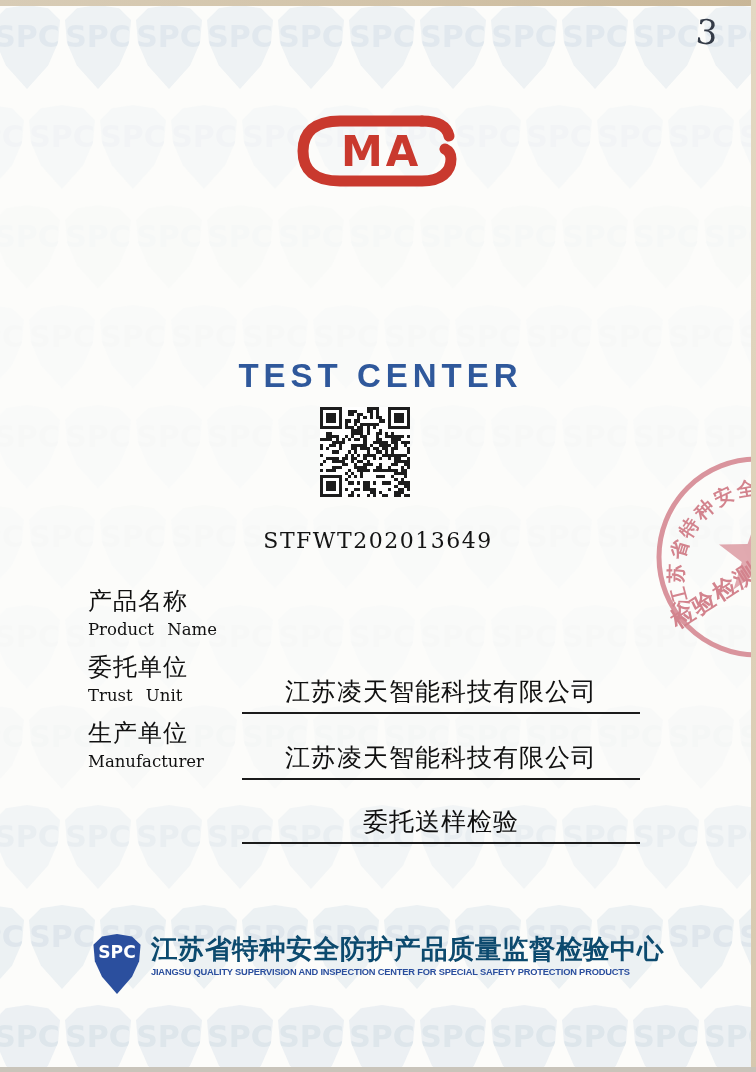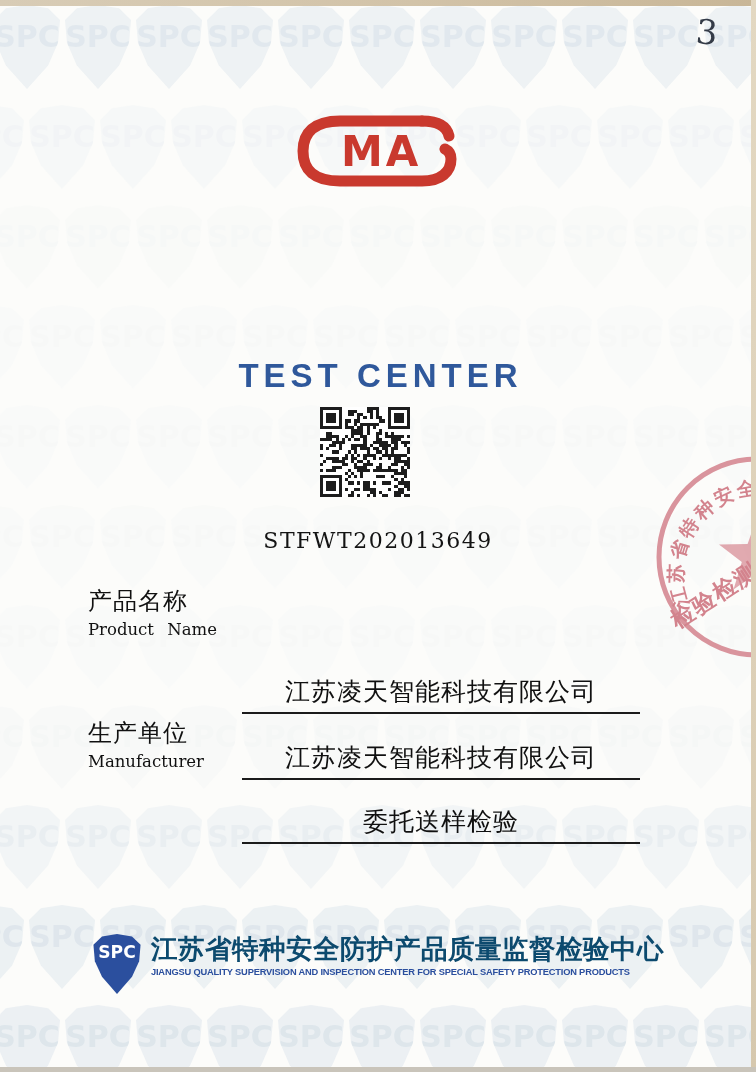--- a/index.html
+++ b/index.html
@@ -800,20 +800,24 @@
     <div class="report-number">STFWT202013649</div>
 
     <div class="field-row" style="top:588px">
       <div class="field-label">
         <div class="label-zh">产品名称</div>
         <div class="label-en">Product Name</div>
       </div>
     </div>
 
     <div class="field-row" style="top:654px">
+      <div class="field-label">
+        <div class="label-zh">委托单位</div>
+        <div class="label-en">Trust Unit</div>
+      </div>
       <div class="field-value">江苏凌天智能科技有限公司</div>
     </div>
 
     <div class="field-row" style="top:720px">
       <div class="field-label">
         <div class="label-zh">生产单位</div>
         <div class="label-en">Manufacturer</div>
       </div>
       <div class="field-value">江苏凌天智能科技有限公司</div>
     </div>

